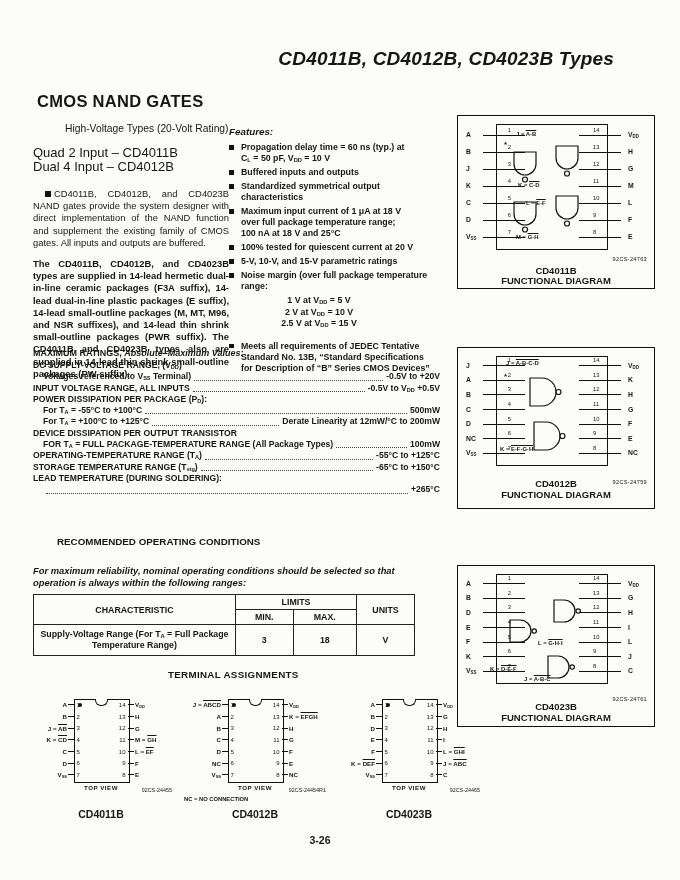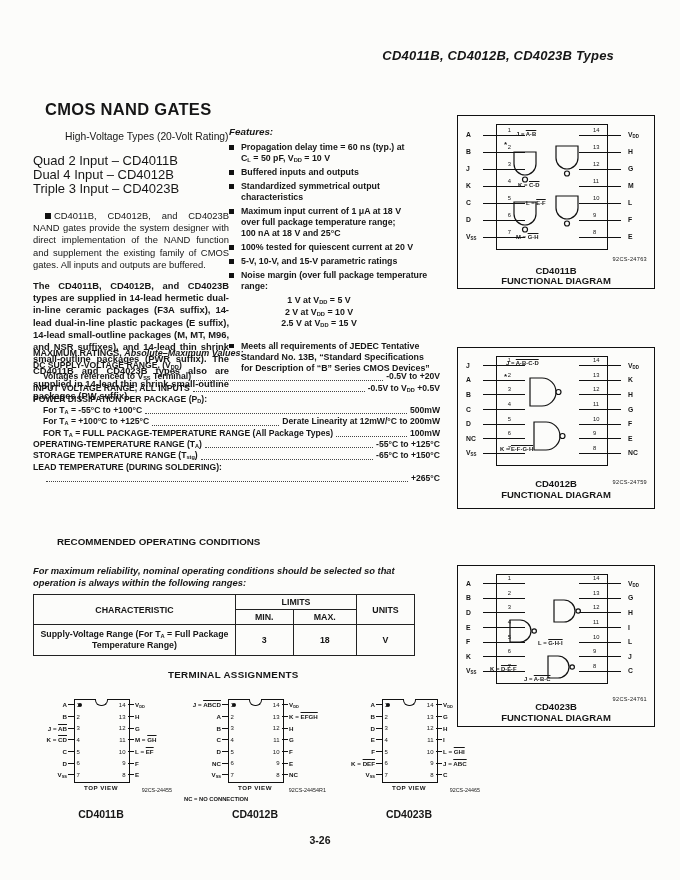--- a/index.html
+++ b/index.html
@@ -1,24 +1,24 @@
 <!DOCTYPE html>
 <html><head>
 <meta charset="utf-8">
 <style>
   html,body{margin:0;padding:0;}
   body{width:680px;height:880px;background:#e9e9e7;font-family:"Liberation Sans",sans-serif;color:#161616;}
   .page{position:relative;width:680px;height:880px;background:#fcfcfa;overflow:hidden;}
   sub{font-size:0.65em;vertical-align:-0.25em;line-height:0;}
   .ov{text-decoration:overline;}
   
-  .hdr-title{position:absolute;top:48px;right:66px;font-size:13px;font-weight:bold;font-style:italic;letter-spacing:.2px;}
+  .hdr-title{position:absolute;top:48px;right:66px;font-size:19px;font-weight:bold;font-style:italic;letter-spacing:.2px;}
   
   .intro{position:absolute;left:33px;top:88px;width:196px;}
-  .intro h1{margin:12px;font-size:16.5px;letter-spacing:.3px;}
+  .intro h1{margin:4px;font-size:16.5px;letter-spacing:.3px;}
   .intro .sub{margin-top:12px;font-size:10.3px;margin-left:32px;}
   .types{margin-top:12px;font-size:13px;line-height:14px;}
   .para1{margin-top:14px;font-size:9.4px;line-height:12.2px;text-align:justify;}
   .para2{margin-top:9px;font-size:9.4px;line-height:12.2px;font-weight:600;text-align:justify;}
   .sq{display:inline-block;width:6px;height:6px;background:#111;margin:0 3px 0 12px;}
   
   .features{position:absolute;left:229px;top:126px;width:214px;}
   .feat-h{font-size:9.8px;font-weight:bold;font-style:italic;margin-bottom:5px;}
   .feat{position:relative;padding-left:12px;font-size:8.8px;font-weight:bold;line-height:11px;margin-bottom:3px;}
   .feat::before{content:"";position:absolute;left:0;top:3px;width:4.5px;height:4.5px;background:#111;}
@@ -119,21 +119,20 @@
 
   <div class="hdr-title">CD4011B, CD4012B, CD4023B Types</div>
 
   <div class="intro">
     <h1>CMOS NAND GATES</h1>
     <div class="sub">High-Voltage Types (20-Volt Rating)</div>
     <div class="types">
 
     <div>Quad 2 Input – CD4011B</div>
         <div>Dual 4 Input – CD4012B</div>
-        <div>Triple 3 Input – CD4023B</div>
       </div>
     <div class="para1"><span class="sq"></span><span>CD4011B, CD4012B, and CD4023B NAND gates provide the system designer with direct implementation of the NAND function and supplement the existing family of CMOS gates. All inputs and outputs are buffered.</span></div>
     <div class="para2">The CD4011B, CD4012B, and CD4023B types are supplied in 14-lead hermetic dual-in-line ceramic packages (F3A suffix), 14-lead dual-in-line plastic packages (E suffix), 14-lead small-outline packages (M, MT, M96, and NSR suffixes), and 14-lead thin shrink small-outline packages (PWR suffix). The CD4011B and CD4023B types also are supplied in 14-lead thin shrink small-outline packages (PW suffix).</div>
   </div>
 
   <div class="features">
     <div class="feat-h">Features:</div>
     <div>
 
     <div class="feat">Propagation delay time = 60 ns (typ.) at<br>C<sub>L</sub> = 50 pF, V<sub>DD</sub> = 10 V</div>
@@ -185,20 +184,24 @@
           <span class="dots"></span>
           <span class="val">500mW</span>
         </div>
 
         <div class="rl ind">
           <span class="lab">For T<sub>A</sub> = +100°C to +125°C</span>
           <span class="dots"></span>
           <span class="val">Derate Linearity at 12mW/°C to 200mW</span>
         </div>
 
+        <div class="rl nodots">
+          <span class="lab">DEVICE DISSIPATION PER OUTPUT TRANSISTOR</span>
+
+        </div>
 
         <div class="rl ind">
           <span class="lab">FOR T<sub>A</sub> = FULL PACKAGE-TEMPERATURE RANGE (All Package Types)</span>
           <span class="dots"></span>
           <span class="val">100mW</span>
         </div>
 
         <div class="rl">
           <span class="lab">OPERATING-TEMPERATURE RANGE (T<sub>A</sub>)</span>
           <span class="dots"></span>

